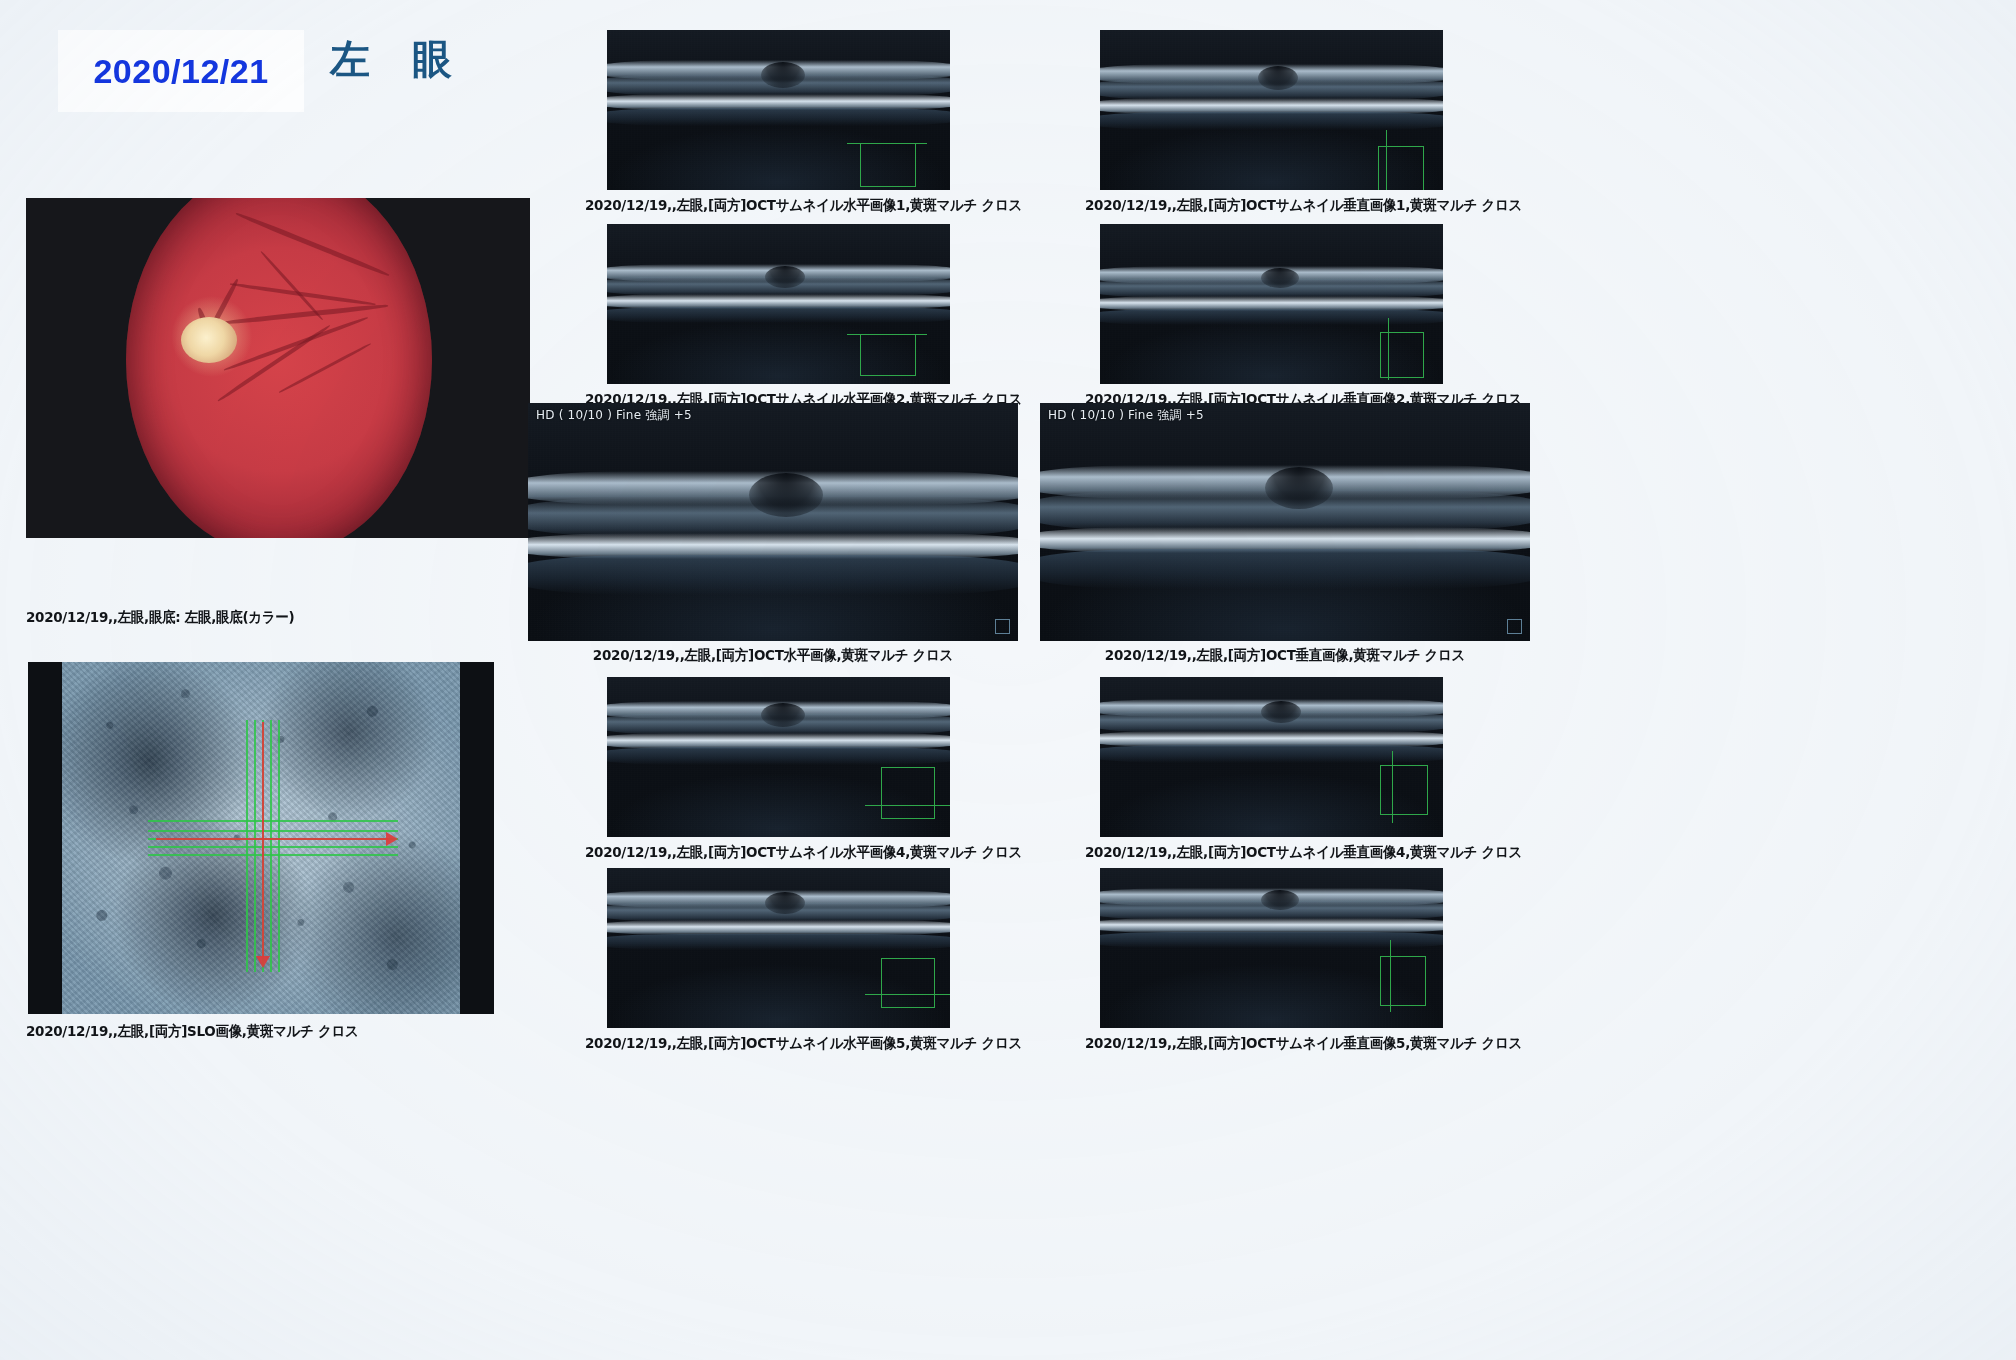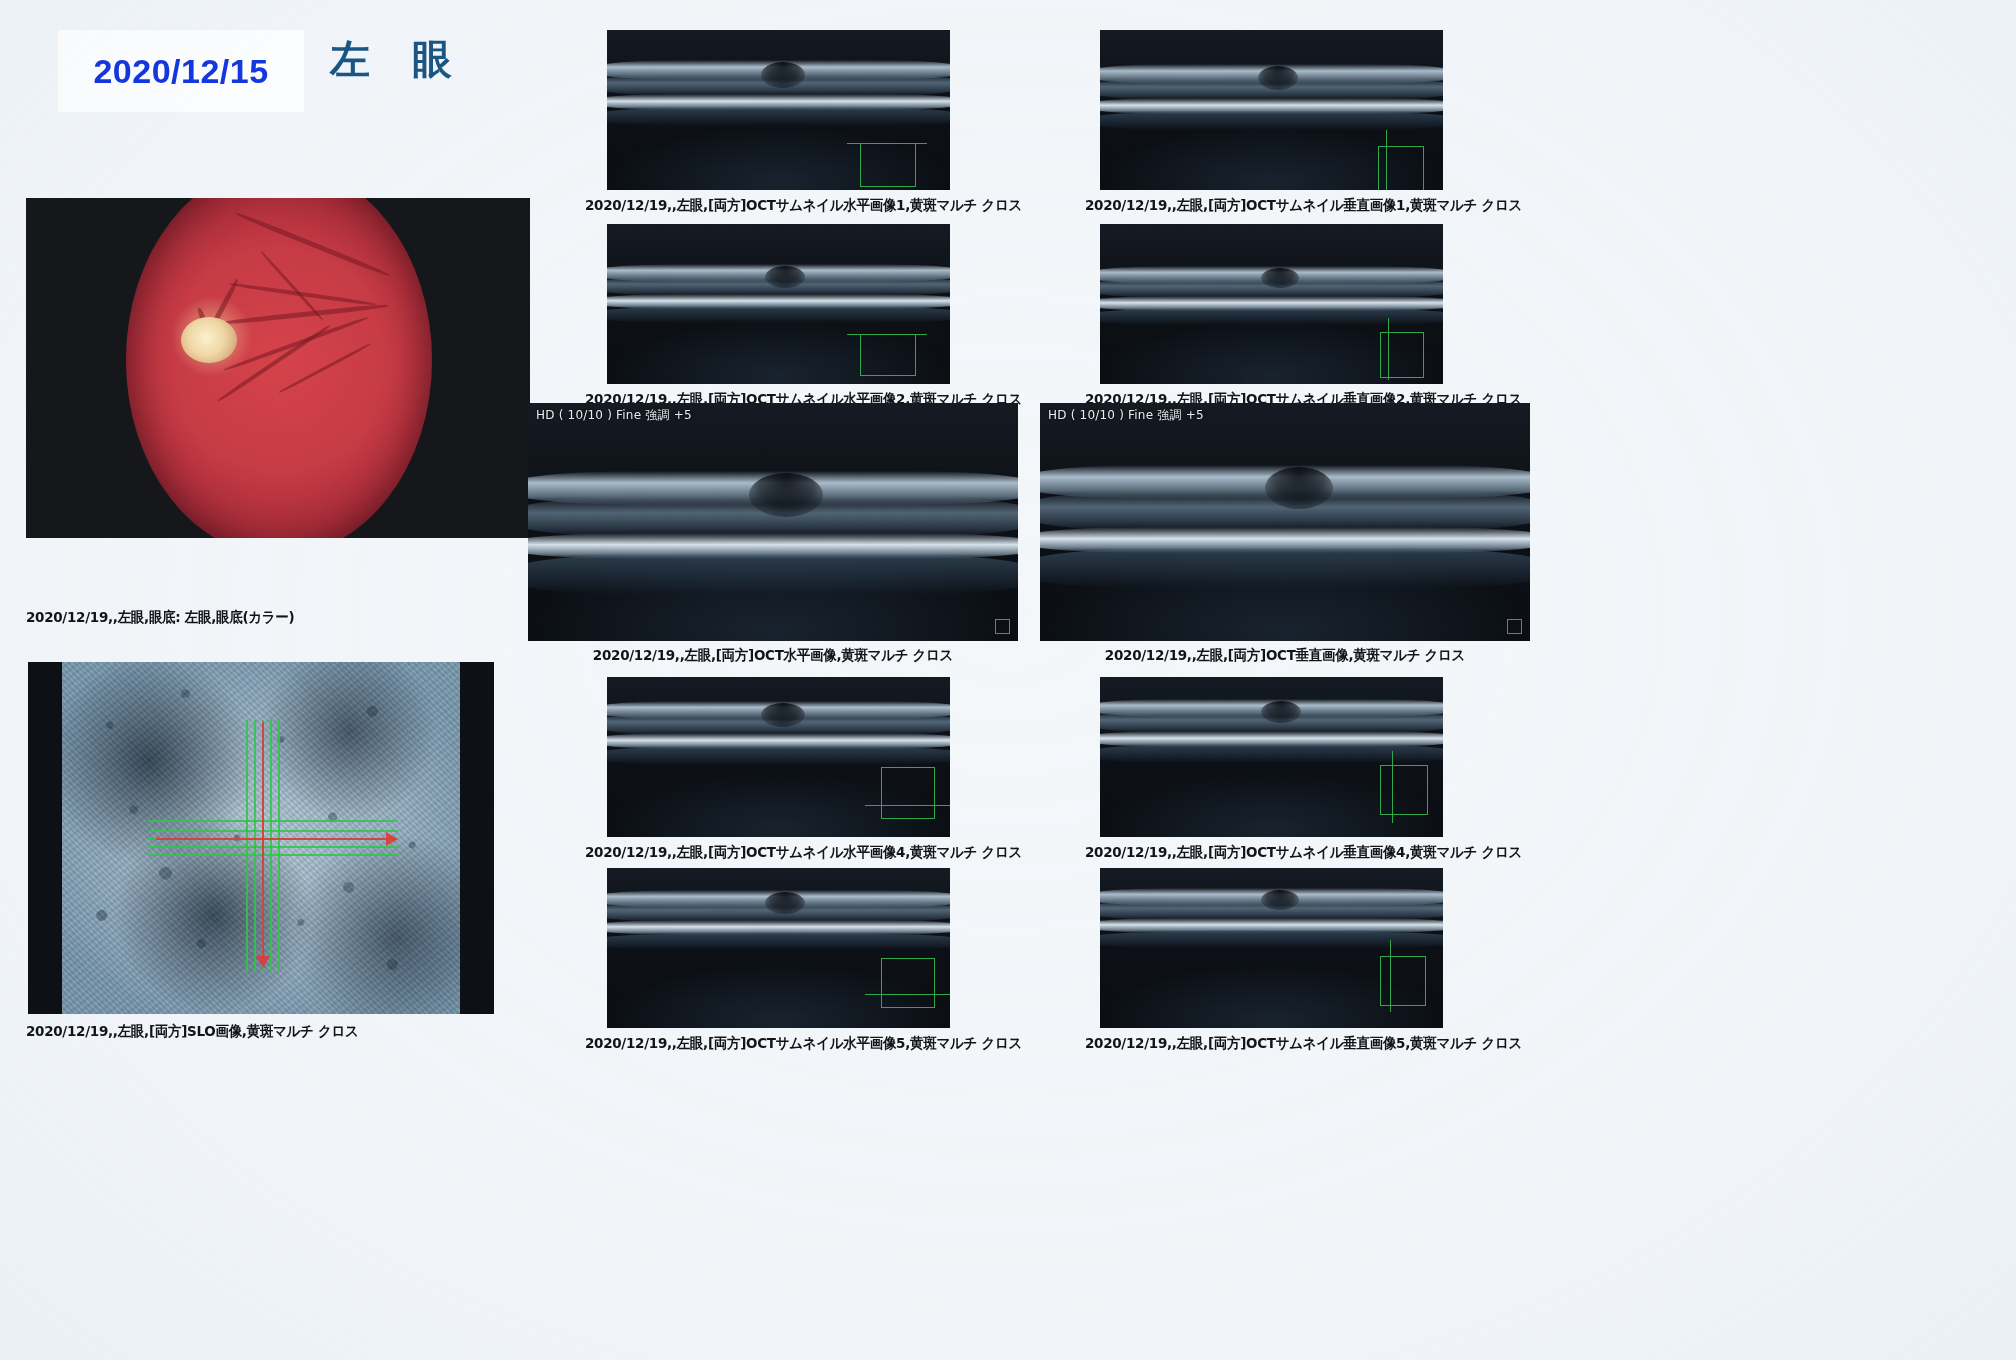--- a/index.html
+++ b/index.html
@@ -276,21 +276,21 @@
     border-right: 7px solid transparent;
     border-top: 12px solid rgba(226,58,58,0.9);
   }
 </style>
 </head>
 <body>
 
 <div id="page">
 
   <div class="date-box">
-    <span class="date-text">2020/12/15</span>
+    <span class="date-text">2020/12/21</span>
   </div>
   <div class="eye-title">左  眼</div>
 
   <div class="fundus-wrap" style="left:26px; top:198px; width:504px; height:340px;">
     <div class="fundus-disc" style="left:100px; top:-34px; width:306px; height:392px;">
       <div class="vessel" style="left:36%; top:12%; width:54%; height:5px; transform:rotate(22deg);"></div>
       <div class="vessel" style="left:34%; top:30%; width:48%; height:4px; transform:rotate(8deg);"></div>
       <div class="vessel" style="left:30%; top:40%; width:56%; height:5px; transform:rotate(-6deg);"></div>
       <div class="vessel" style="left:32%; top:52%; width:50%; height:4px; transform:rotate(-20deg);"></div>
       <div class="vessel" style="left:30%; top:60%; width:44%; height:4px; transform:rotate(-34deg);"></div>

